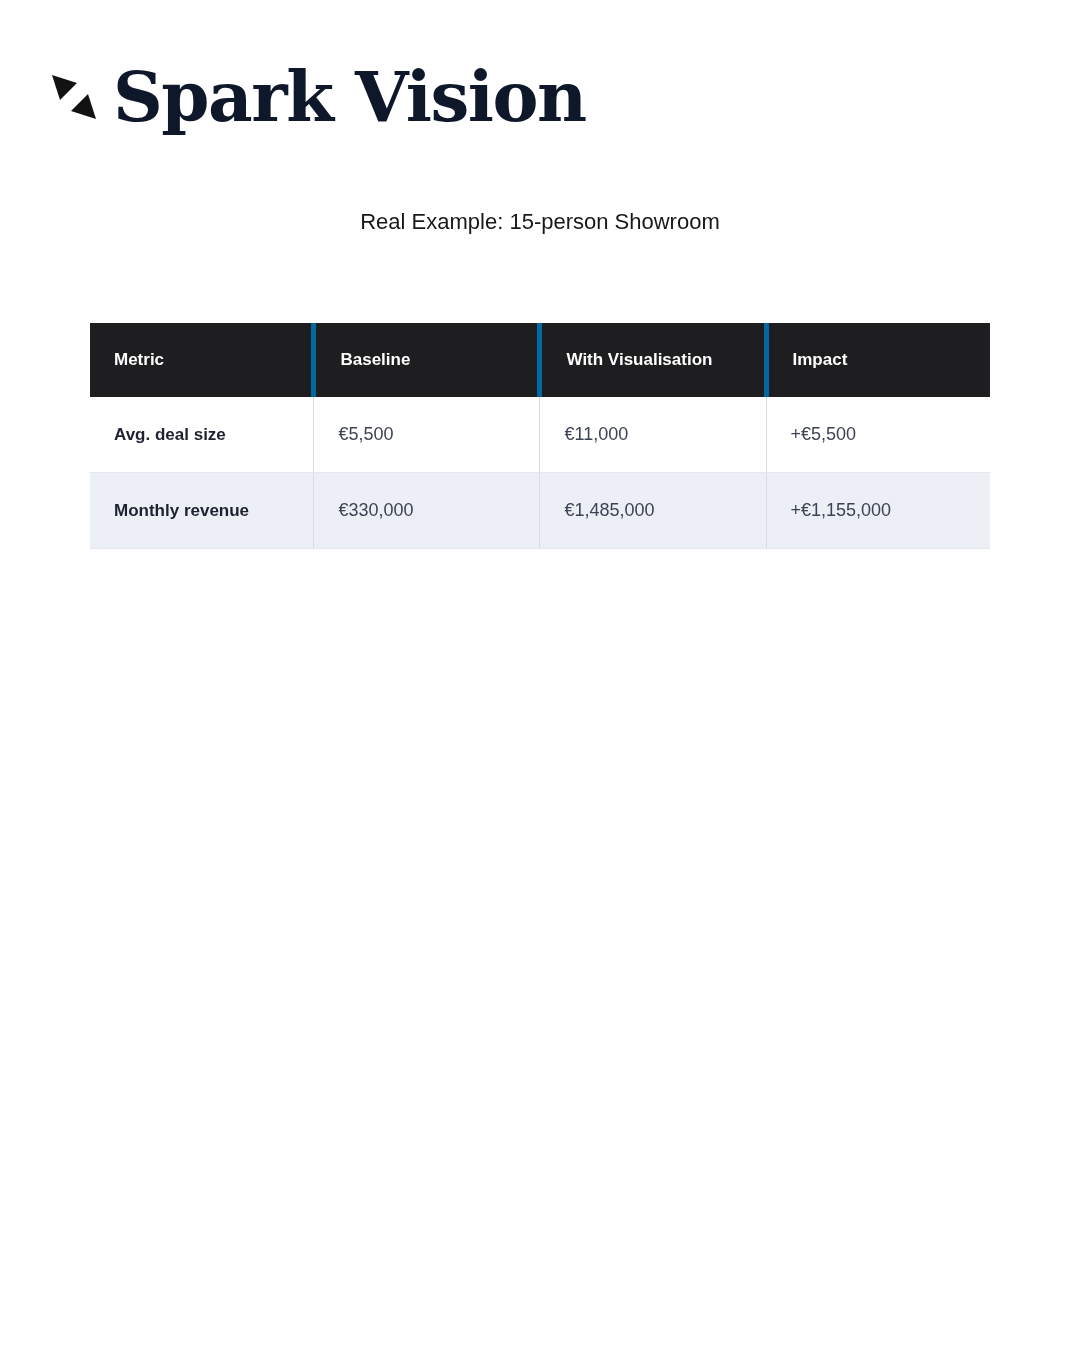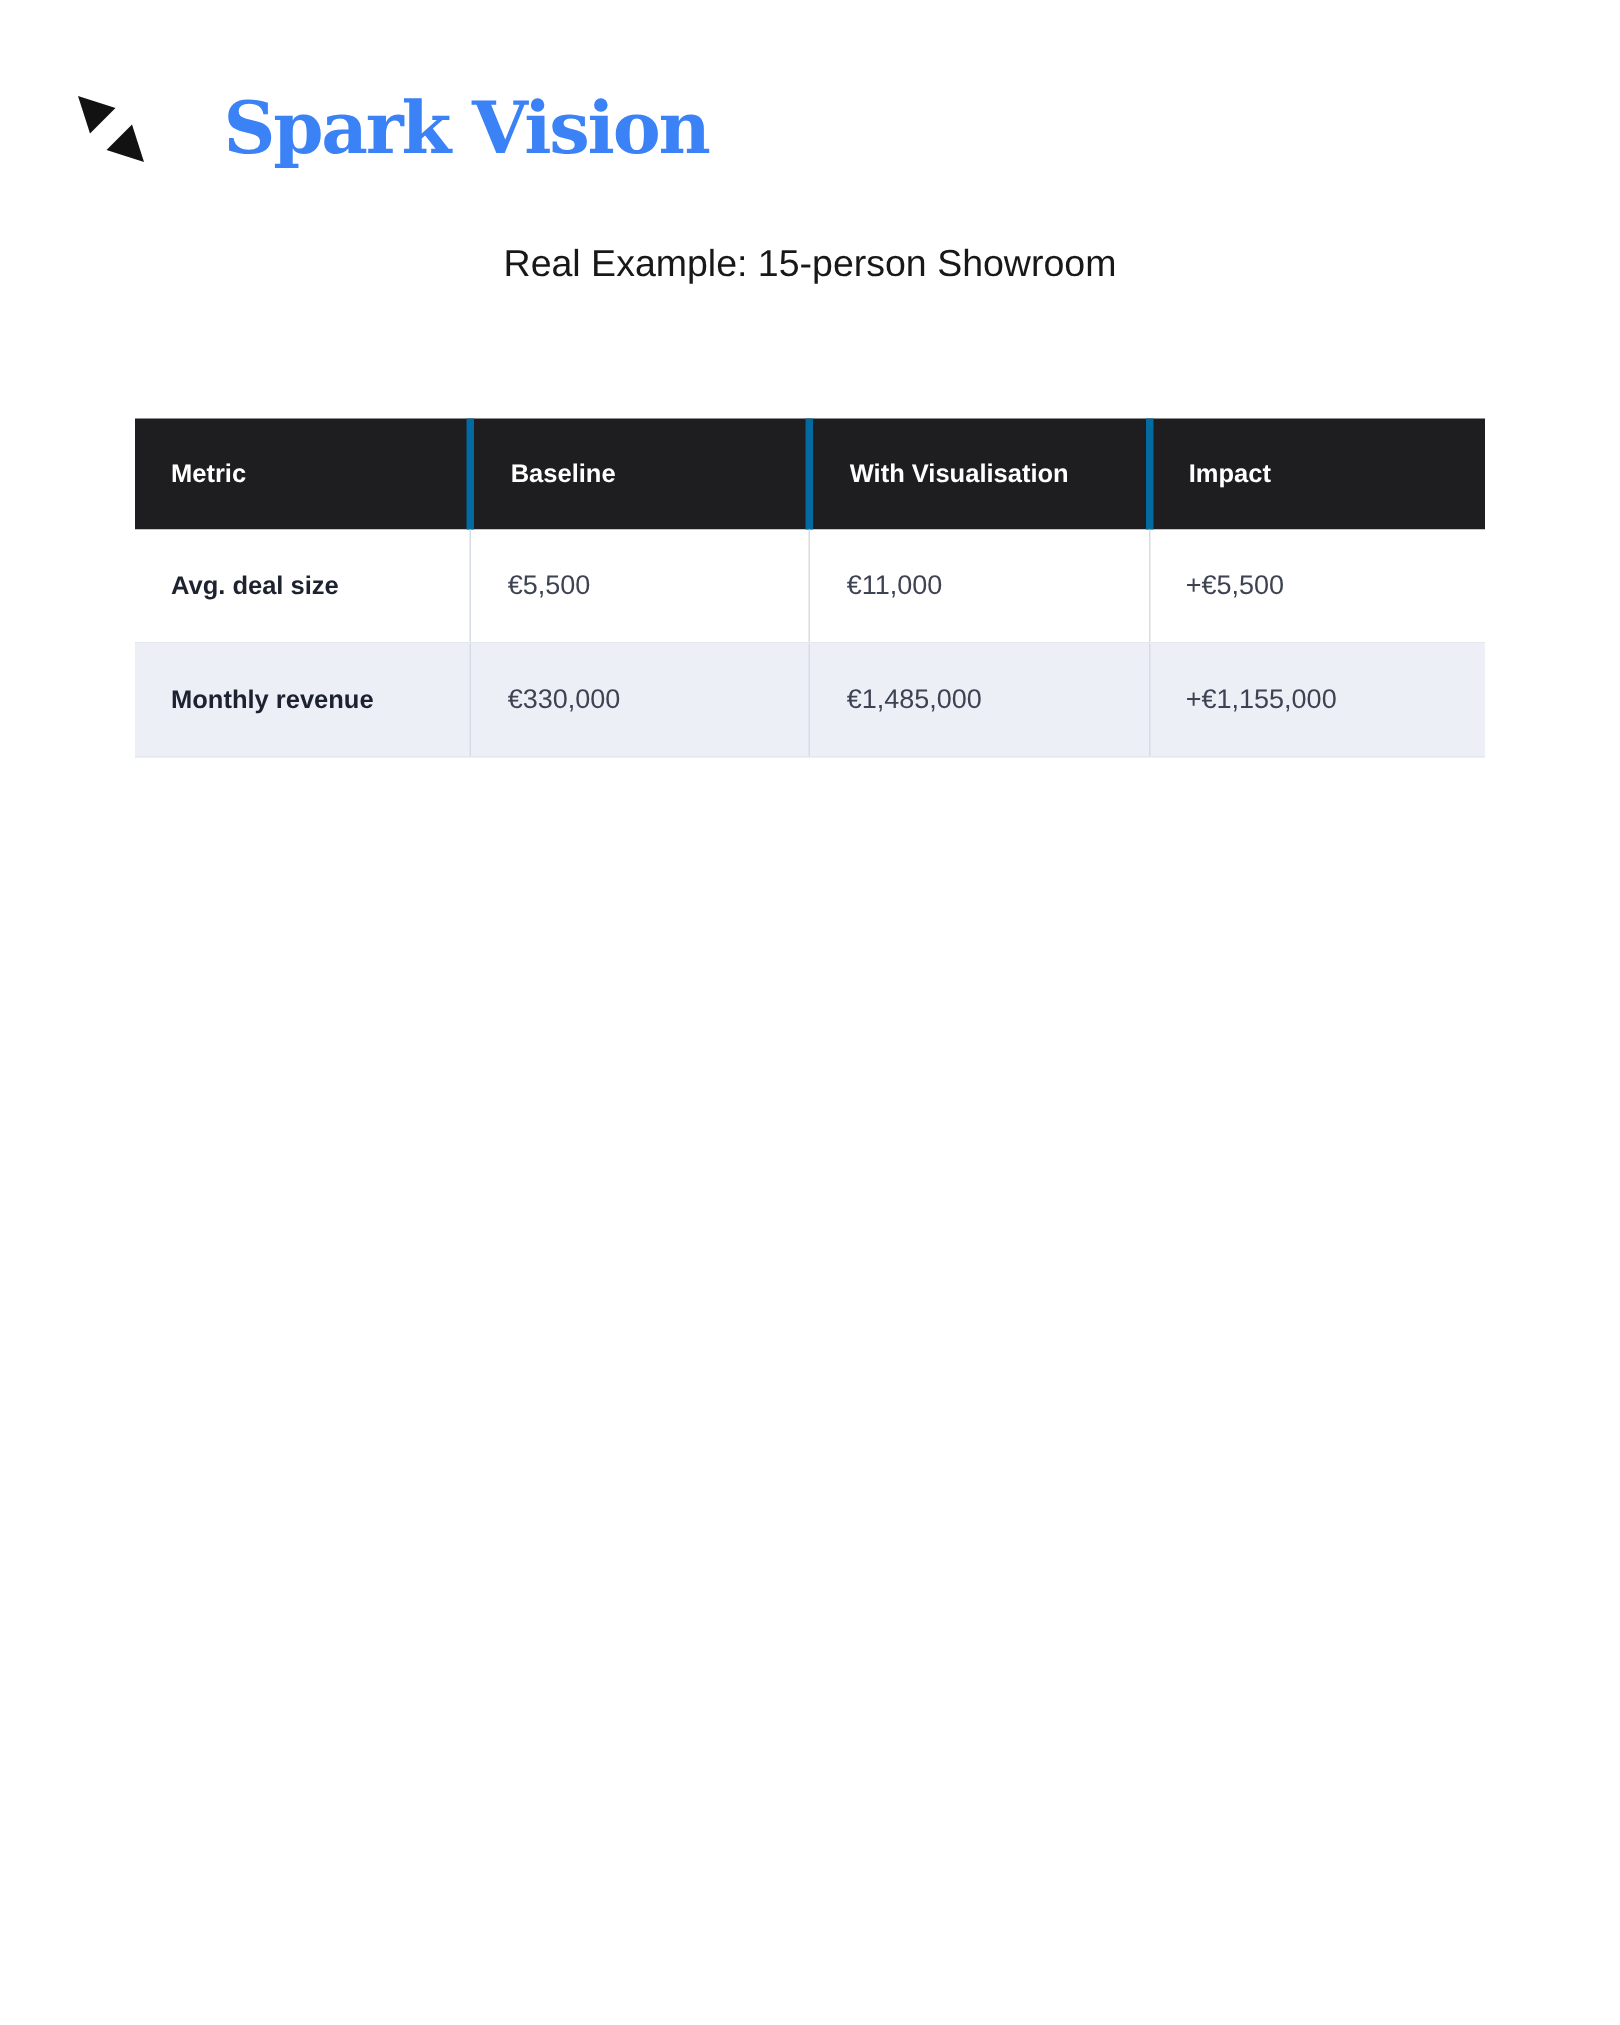--- a/index.html
+++ b/index.html
@@ -17,32 +17,31 @@
     display: flex;
     align-items: center;
     gap: 15px;
     padding: 62px 0 0 50px;
   }
   .brand-icon { width: 48px; height: 48px; flex: 0 0 auto; }
   .brand-icon svg { width: 100%; height: 100%; display: block; }
   .brand-name {
     font-family: "DejaVu Serif", "Liberation Serif", serif;
     font-weight: 700;
-    font-size: 48px;
+    font-size: 69px;
     line-height: 1;
     letter-spacing: -1.5px;
-    color: #3b82f6;
-    margin-left: 36px;
+    color: #0f172a;
   }
 
   
   .page-title {
-    margin-top: 52px;
+    margin-top: 78px;
     text-align: center;
-    font-size: 25px;
+    font-size: 22px;
     font-weight: 400;
     color: #181818;
   }
 
   
   .table-wrap {
     width: 900px;
     margin: 88px auto 0 auto;
   }
   table {

